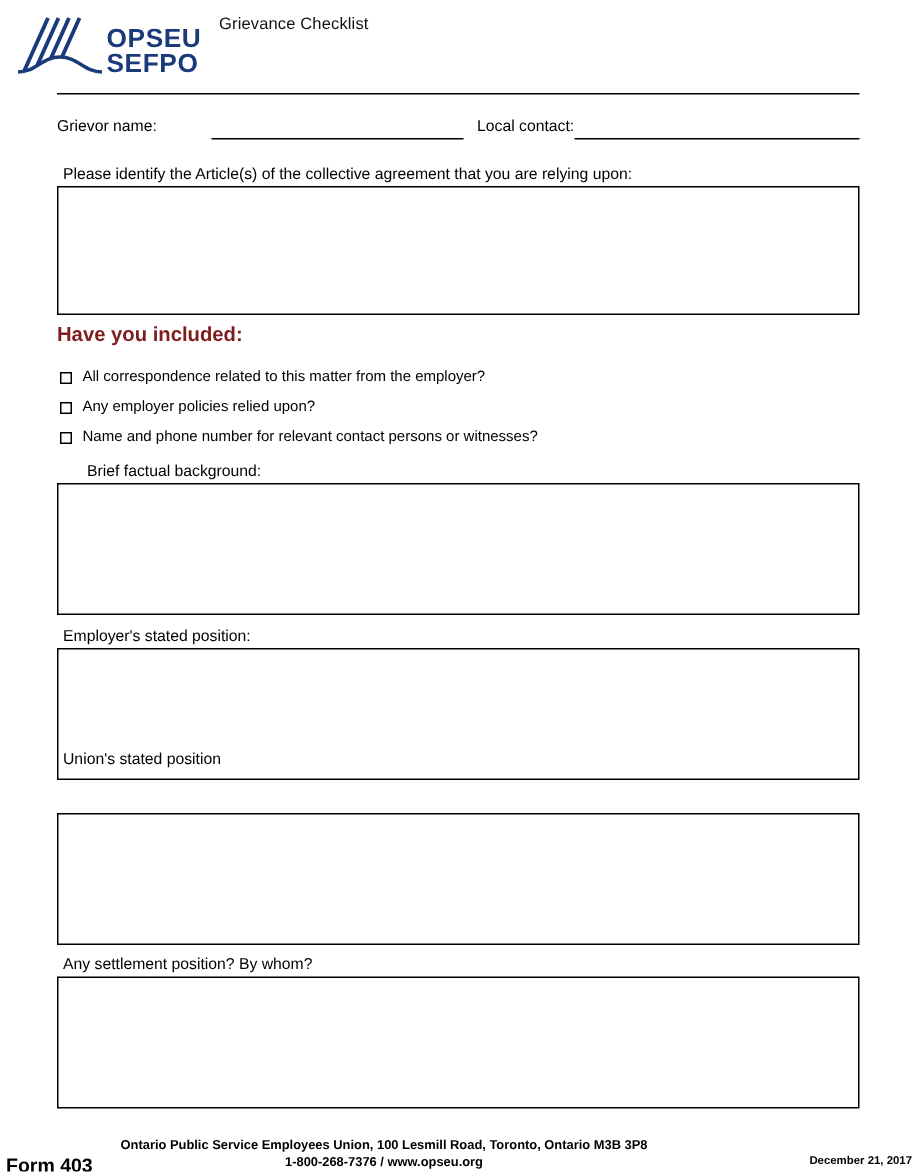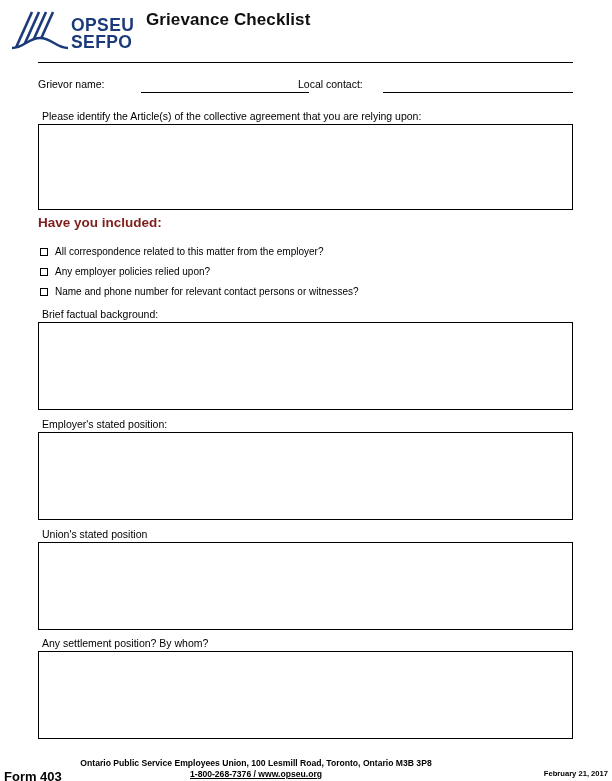--- a/index.html
+++ b/index.html
@@ -37,22 +37,22 @@
     width: 125px;
     height: 48px;
   }
   .logo-svg {
     display: block;
   }
   .doc-title {
     position: absolute;
     left: 146px;
     top: 10px;
-    font-size: 17px;
-    font-weight: bold;
+    font-size: 11px;
+    font-weight: normal;
     letter-spacing: 0.1px;
     color: #111;
   }
 
   
   .rule-top {
     position: absolute;
     left: 38px;
     top: 62px;
     width: 535px;
@@ -82,21 +82,21 @@
   .field-grievor-line {
     position: absolute;
     left: 103px;
     top: 16px;
     width: 168px;
     height: 1px;
     background: #000;
   }
   .field-contact-label {
     position: absolute;
-    left: 260px;
+    left: 280px;
     top: 2px;
   }
   .field-contact-line {
     position: absolute;
     left: 345px;
     top: 16px;
     width: 190px;
     height: 1px;
     background: #000;
   }
@@ -158,21 +158,21 @@
   
   .footer-line1, .footer-line2 {
     position: absolute;
     width: 512px;
     text-align: center;
     font-size: 8.6px;
     font-weight: bold;
     color: #000;
   }
   .footer-line1 { top: 758px; }
-  .footer-line2 { top: 769px; text-decoration: underline; }
+  .footer-line2 { top: 769px; }
   .footer-left {
     position: absolute;
     left: 4px;
     top: 769px;
     font-size: 13px;
     font-weight: bold;
   }
   .footer-right {
     position: absolute;
     right: 4px;
@@ -224,30 +224,30 @@
   </div>
   <div class="check-item" style="top:266px;">
     <span class="check-box-sq"></span>
     <span class="check-text">Any employer policies relied upon?</span>
   </div>
   <div class="check-item" style="top:286px;">
     <span class="check-box-sq"></span>
     <span class="check-text">Name and phone number for relevant contact persons or witnesses?</span>
   </div>
 
-  <div class="sec-label" style="left:42px; top:308px;">Brief factual background:</div>
+  <div class="sec-label" style="left:58px; top:308px;">Brief factual background:</div>
   <textarea class="box" style="left: 38px; top: 322px; width: 535px; height: 88px;"></textarea>
 
   <div class="sec-label" style="left:42px; top:418px;">Employer's stated position:</div>
   <textarea class="box" style="left: 38px; top: 432px; width: 535px; height: 88px;"></textarea>
 
-  <div class="sec-label" style="left:42px; top:528px;">Union's stated position</div>
+  <div class="sec-label" style="left:42px; top:500px;">Union's stated position</div>
   <textarea class="box" style="left: 38px; top: 542px; width: 535px; height: 88px;"></textarea>
 
   <div class="sec-label" style="left:42px; top:637px;">Any settlement position? By whom?</div>
   <textarea class="box" style="left: 38px; top: 651px; width: 535px; height: 88px;"></textarea>
 
   <div class="footer-line1">Ontario Public Service Employees Union, 100 Lesmill Road, Toronto, Ontario M3B 3P8</div>
   <div class="footer-line2">1-800-268-7376 / www.opseu.org</div>
   <div class="footer-left">Form 403</div>
-  <div class="footer-right">February 21, 2017</div>
+  <div class="footer-right">December 21, 2017</div>
 
 </div>
 
 </body></html>

